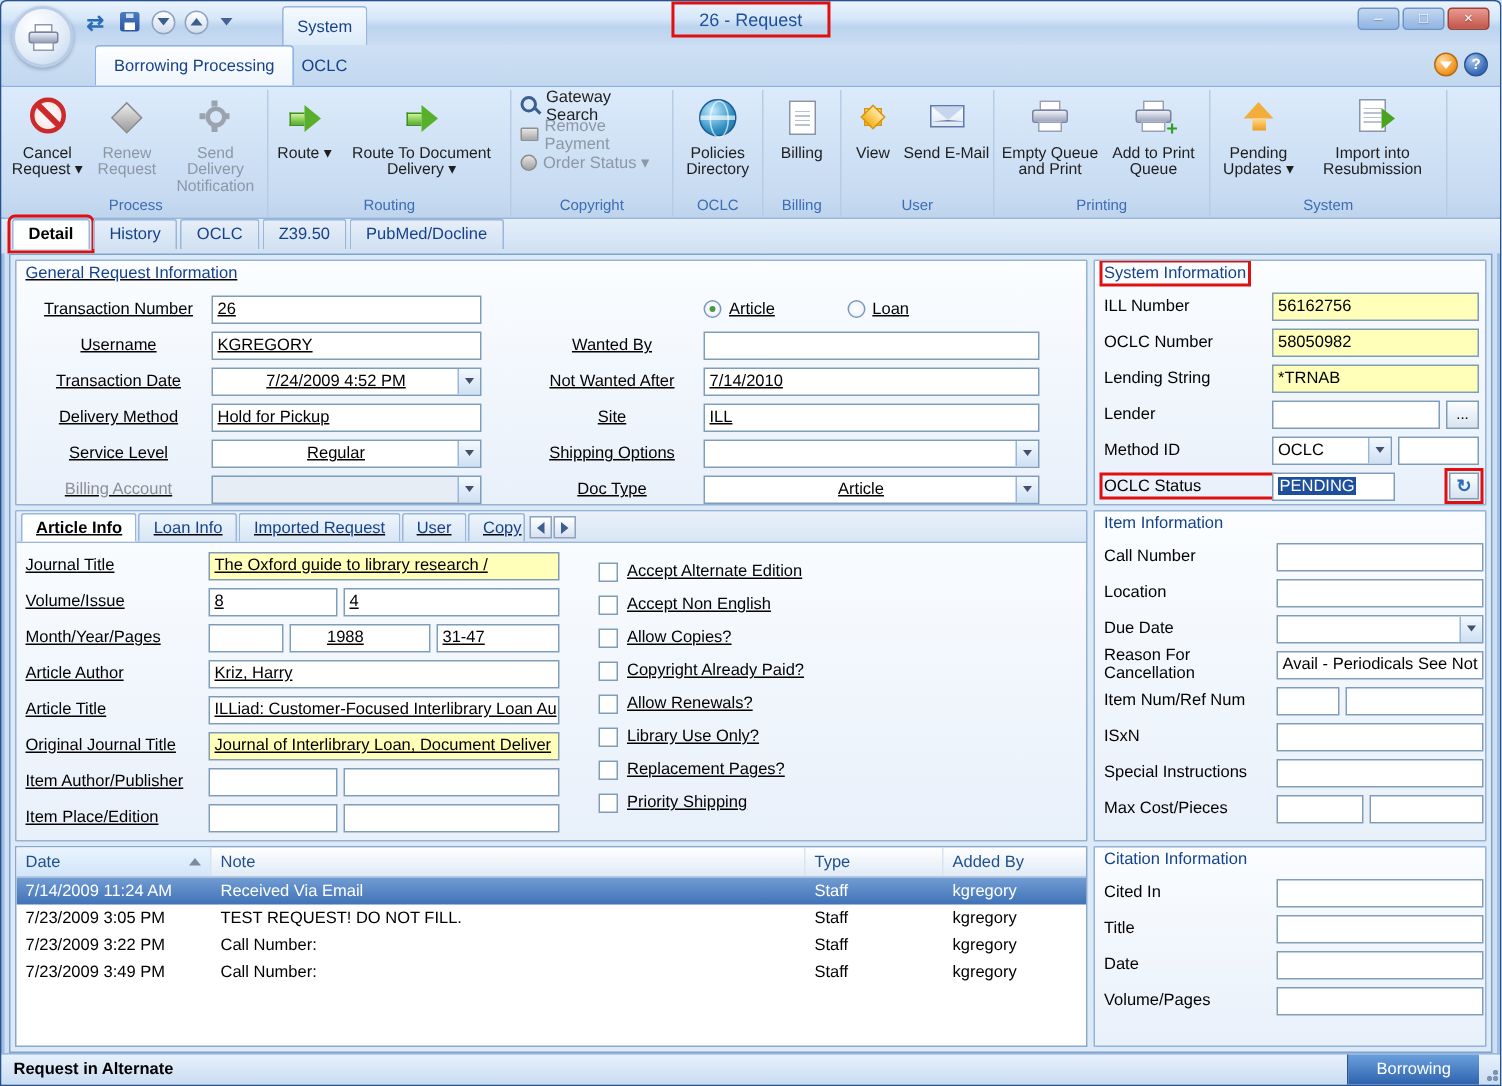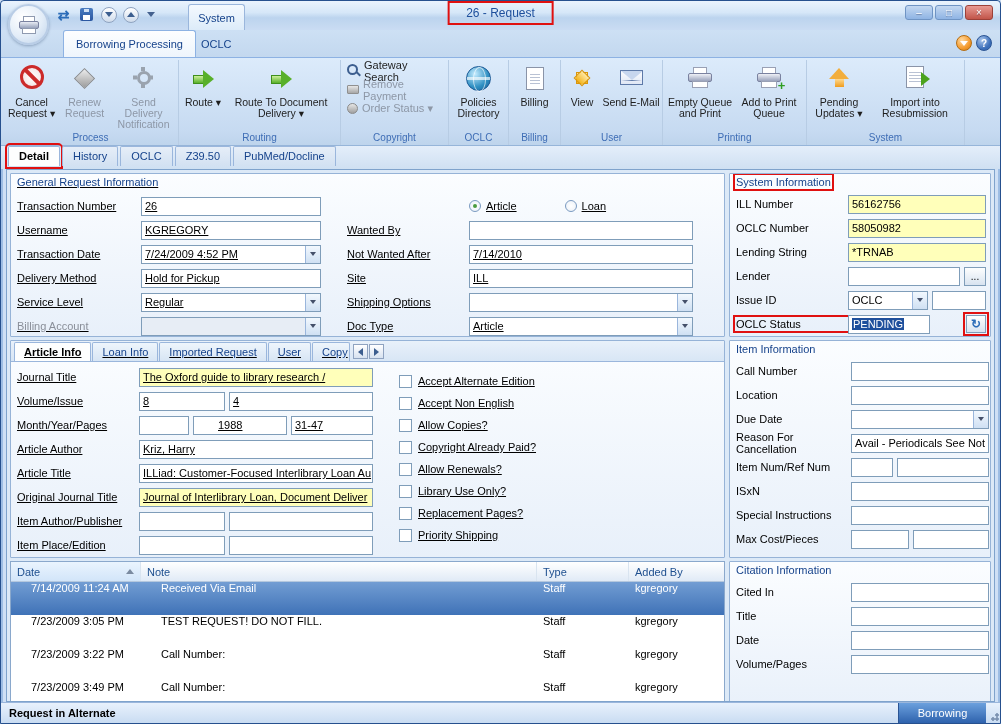--- a/index.html
+++ b/index.html
@@ -143,21 +143,21 @@
   .w42{width:42px;} .w50{width:50px;} .w58{width:58px;} .w80{width:80px;} .w82{width:82px;} .w86{width:86px;}
   .w94{width:94px;padding-left:24px;} .w180{width:180px;} .w224{width:224px;} .grow{flex:1;}
   .gap4{margin-left:4px;}
   .fieldarea { width:138px; flex:0 0 auto; display:flex; align-items:center; margin-left:auto; }
   .minibtn { width:22px; height:19px; margin-left:4px; border:1px solid #7f9db9; background:linear-gradient(#fdfefe,#d8e3f0);
     display:flex; align-items:center; justify-content:center; font-size:10px; flex:0 0 auto; }
   .refreshbtn { width:20px; height:18px; border:1px solid #7f9db9; background:linear-gradient(#fdfefe,#d8e3f0);
     display:flex; align-items:center; justify-content:center; color:#2b6cb8; font-size:12px; font-weight:bold; flex:0 0 auto; margin-left:auto; }
   .hl { background:#1e4f9c; color:#fff; padding:0 1px; }
 
-  .gri-body { display:flex; padding-top:2px; }
+  .gri-body { display:flex; padding-top:2px;text-align:center; }
   .gri-a { width:330px; flex:0 0 auto; }
   .gri-b { flex:1; }
   .gri-b .flabel { width:122px; }
   .radio { width:12px; height:12px; border-radius:50%; border:1px solid #7a9ac1; background:radial-gradient(#fff,#e9eff7); position:relative; flex:0 0 auto; }
   .radio.sel::after { content:''; position:absolute; inset:3px; border-radius:50%; background:#4a9b3f; }
   .rpair { display:flex; align-items:center; gap:5px; }
 
   
   .subtabs { display:flex; align-items:flex-end; height:21px; background:linear-gradient(#e9f1fa,#d8e6f5);
     border-bottom:1px solid #9ab6dc; padding-left:3px; }
@@ -178,21 +178,21 @@
   .cbrow { display:flex; align-items:center; gap:6px; height:22px; }
   .cb { width:13px; height:13px; border:1px solid #7f9db9; background:#fff; flex:0 0 auto; }
 
   
   .notes { flex:1; background:#fff; border:1px solid #8aa8cc; display:flex; flex-direction:column; overflow:hidden; }
   .thead { display:flex; height:20px; background:linear-gradient(#ffffff,#e0eaf6); border-bottom:1px solid #b5c8de; color:#1e4f8f; flex:0 0 auto; }
   .th { padding:3px 6px; border-right:1px solid #d9e4f0; display:flex; align-items:center; }
   .th.c-date { width:130px; background:linear-gradient(#eaf4fe,#d2e5f9); justify-content:space-between; }
   .th.c-note { flex:1; } .th.c-type { width:92px; } .th.c-added { width:95px; border-right:none; }
   .sortarrow { width:0; height:0; border-left:4px solid transparent; border-right:4px solid transparent; border-bottom:5px solid #7a8aa0; }
-  .trow { display:flex; height:33px; flex:0 0 auto;padding-left:14px; }
+  .trow { display:flex; height:18px; align-items:center; flex:0 0 auto; }
   .td { padding:0 6px; white-space:nowrap; overflow:hidden; }
   .td.c-date { width:130px; } .td.c-note { flex:1; } .td.c-type { width:92px; } .td.c-added { width:95px; }
   .trow.sel { background:linear-gradient(#729dd3,#3f72b7); color:#fff; }
 
   
   .statusbar { height:21px; flex:0 0 auto; display:flex; align-items:center;
     background:linear-gradient(#e8f1fc,#c9dcf2); border-top:1px solid #9ab6dc; }
   .sbleft { font-weight:bold; margin-left:8px; }
   .sbright { margin-left:auto; width:88px; height:100%; display:flex; align-items:center; justify-content:center;
     color:#fff; background:linear-gradient(#6ba0dd,#2e62ad); border-left:1px solid #2a5494; }
@@ -530,21 +530,21 @@
             </div>
         </div>
         <div class="frow">
           <span class="flabel" style="width:112px">Lender</span>
           <div class="fieldarea">
             <div class="tbox grow"></div>
             <span class="minibtn">...</span>
           </div>
         </div>
         <div class="frow">
-          <span class="flabel" style="width:112px">Issue ID</span>
+          <span class="flabel" style="width:112px">Method ID</span>
           <div class="fieldarea">
             <div class="tbox combo w80">
               <span class="val">OCLC</span>
               <span class="dd"></span>
             </div>
             <div class="tbox grow gap4"></div>
           </div>
         </div>
         <div class="frow">
           <span class="flabel annot" style="width:112px">OCLC Status</span>

